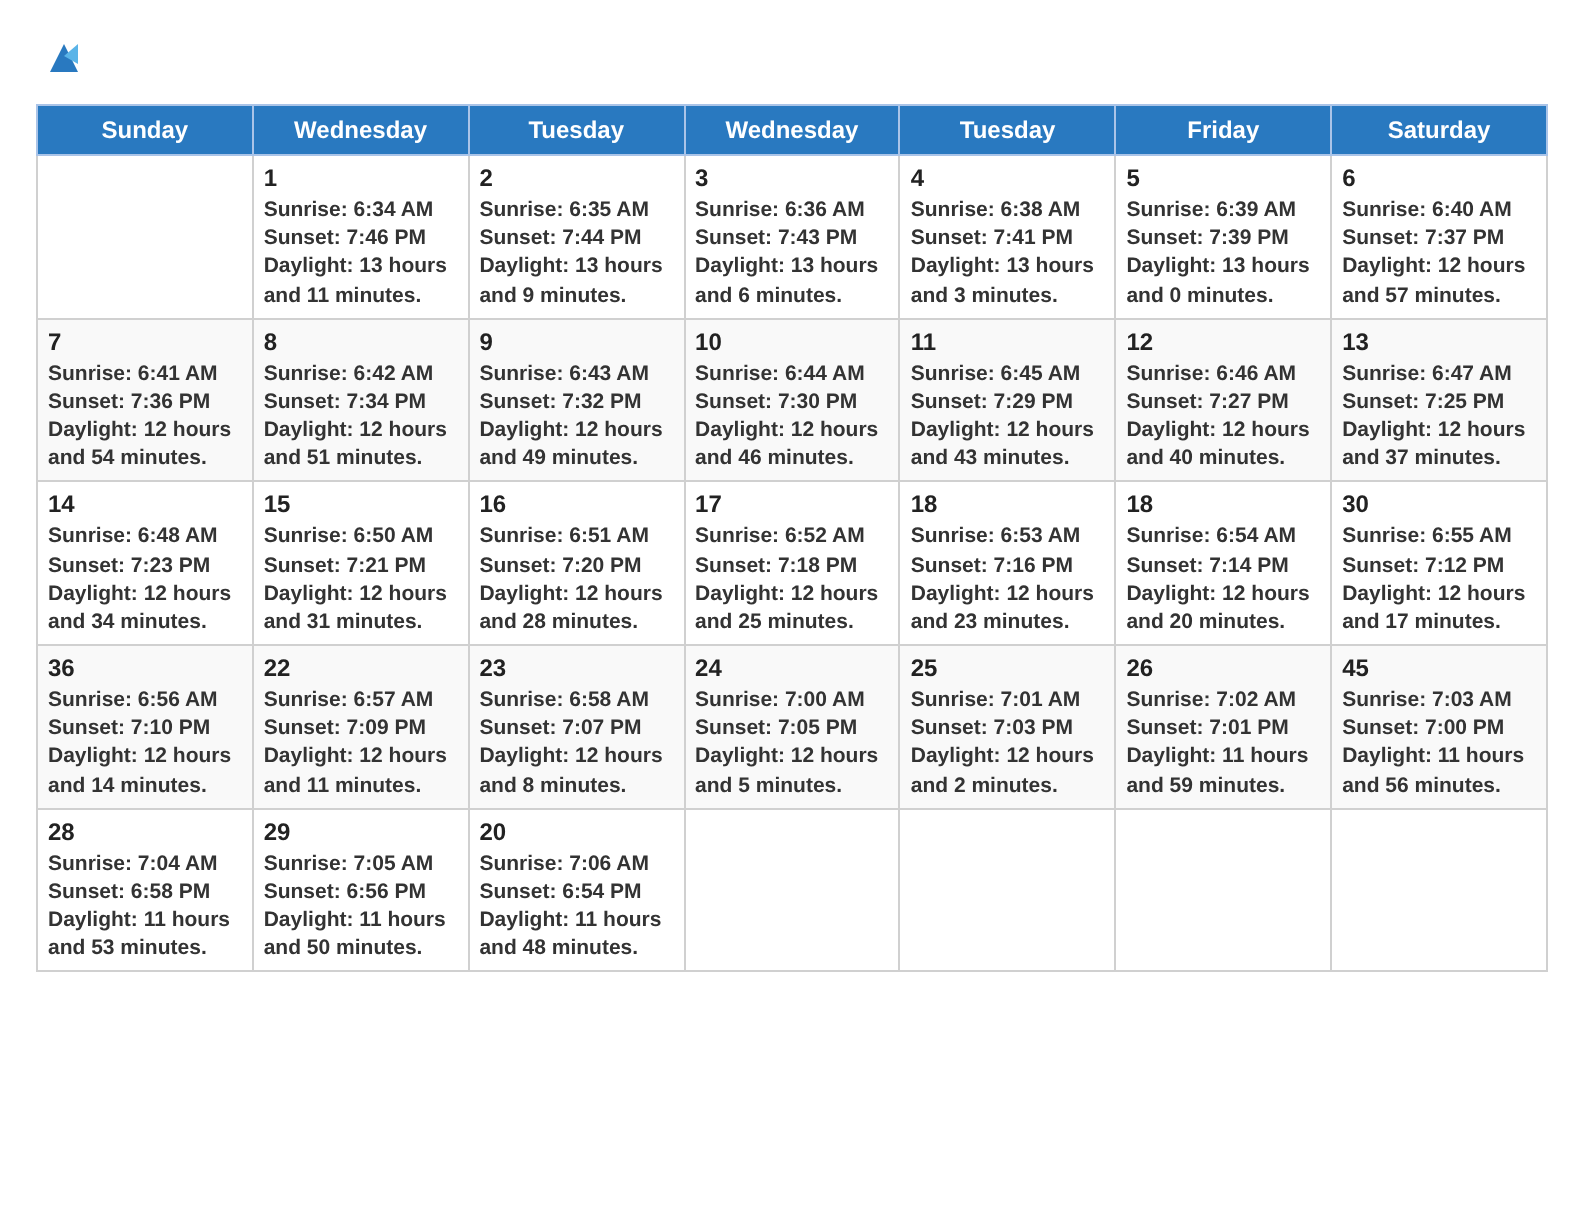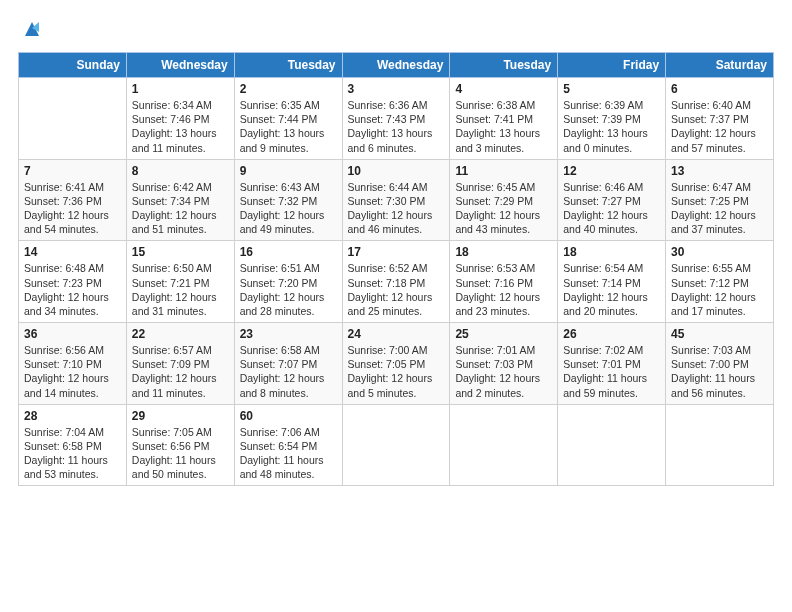--- a/index.html
+++ b/index.html
@@ -54,21 +54,21 @@
       color: #555;
     }
     .calendar {
       width: 100%;
       border-collapse: collapse;
       font-size: 11px;
     }
     .calendar th {
       background: #2979c0;
       color: #fff;
-      text-align: right;
+      text-align: center;
       padding: 5px 6px;
       font-size: 12px;
       font-weight: bold;
       border: 1px solid #aac4e8;
     }
     .calendar td {
       border: 1px solid #d0d0d0;
       vertical-align: top;
       padding: 4px 5px;
       width: 107px;
@@ -80,20 +80,21 @@
       font-size: 12px;
       font-weight: bold;
       color: #222;
       display: block;
       margin-bottom: 2px;
     }
     .day-info {
       font-size: 10.5px;
       color: #333;
       line-height: 1.35;
+      font-weight: bold;
     }
     .empty-cell {
       background: #fafafa;
     }
     tr:nth-child(even) td {
       background: #f9f9f9;
     }
     tr:nth-child(odd) td {
       background: #ffffff;
     }
@@ -258,21 +259,21 @@
         <tr>
           <td>
             <span class="day-num">28</span>
             <div class="day-info">Sunrise: 7:04 AM<br>Sunset: 6:58 PM<br>Daylight: 11 hours and 53 minutes.</div>
           </td>
           <td>
             <span class="day-num">29</span>
             <div class="day-info">Sunrise: 7:05 AM<br>Sunset: 6:56 PM<br>Daylight: 11 hours and 50 minutes.</div>
           </td>
           <td>
-            <span class="day-num">60</span>
+            <span class="day-num">20</span>
             <div class="day-info">Sunrise: 7:06 AM<br>Sunset: 6:54 PM<br>Daylight: 11 hours and 48 minutes.</div>
           </td>
           <td class="empty-cell"></td>
           <td class="empty-cell"></td>
           <td class="empty-cell"></td>
           <td class="empty-cell"></td>
         </tr>
       </tbody>
   </table>
 </div>

